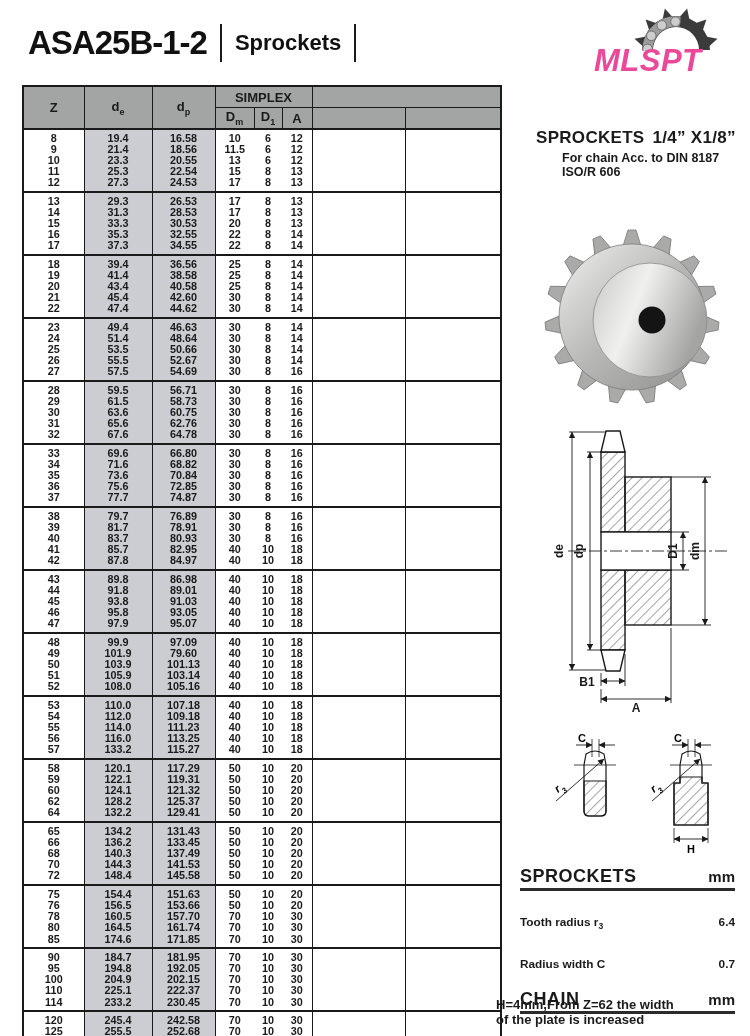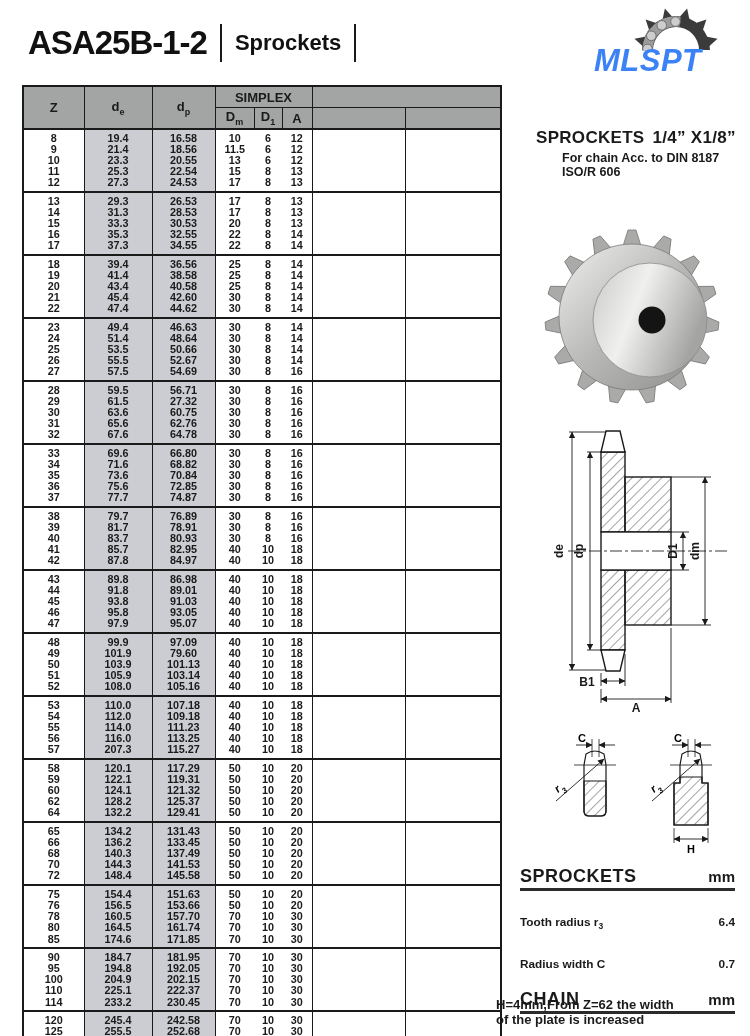--- a/index.html
+++ b/index.html
@@ -86,21 +86,21 @@
           </g>
       </g>
       <path d="M-34,0 A34,34 0 0 1 34,0 L23,0 A23,23 0 0 0 -23,0 Z" fill="#3b3b3b"></path>
       <path d="M-28.5,0 A28.5,28.5 0 0 1 4,-28.3" stroke="#9b9b9b" stroke-width="10" fill="none"></path>
       <circle cx="-28.5" cy="-1" r="4.8" fill="#cdcdcd" stroke="#6f6f6f"></circle>
       <circle cx="-24.7" cy="-14.2" r="4.8" fill="#cdcdcd" stroke="#6f6f6f"></circle>
       <circle cx="-14.2" cy="-24.7" r="4.8" fill="#cdcdcd" stroke="#6f6f6f"></circle>
       <circle cx="-0.5" cy="-28.4" r="4.8" fill="#cdcdcd" stroke="#6f6f6f"></circle>
     </g>
   </svg>
-  <div id="logo-text" style="color:#3b82f6;">MLSPT</div>
+  <div id="logo-text" style="color:#ec4899;">MLSPT</div>
 </div>
 
 <table id="main-table">
   <colgroup>
     <col style="width:61px">
       <col style="width:68px">
       <col style="width:63px">
     <col style="width:39px">
       <col style="width:28px">
       <col style="width:30px">
@@ -342,21 +342,21 @@
         <td class="c-dp bl shade">56.71</td>
         <td class="c-dm bl">30</td>
         <td class="c-d1">8</td>
         <td class="c-a">16</td>
         <td class="c-g1 bl"></td>
         <td class="c-g2 bl"></td>
       </tr>
       <tr>
         <td class="c-z">29</td>
         <td class="c-de bl shade">61.5</td>
-        <td class="c-dp bl shade">27.32</td>
+        <td class="c-dp bl shade">58.73</td>
         <td class="c-dm bl">30</td>
         <td class="c-d1">8</td>
         <td class="c-a">16</td>
         <td class="c-g1 bl"></td>
         <td class="c-g2 bl"></td>
       </tr>
       <tr>
         <td class="c-z">30</td>
         <td class="c-de bl shade">63.6</td>
         <td class="c-dp bl shade">60.75</td>
@@ -631,21 +631,21 @@
         <td class="c-de bl shade">116.0</td>
         <td class="c-dp bl shade">113.25</td>
         <td class="c-dm bl">40</td>
         <td class="c-d1">10</td>
         <td class="c-a">18</td>
         <td class="c-g1 bl"></td>
         <td class="c-g2 bl"></td>
       </tr>
       <tr>
         <td class="c-z">57</td>
-        <td class="c-de bl shade">207.3</td>
+        <td class="c-de bl shade">133.2</td>
         <td class="c-dp bl shade">115.27</td>
         <td class="c-dm bl">40</td>
         <td class="c-d1">10</td>
         <td class="c-a">18</td>
         <td class="c-g1 bl"></td>
         <td class="c-g2 bl"></td>
       </tr>
     </tbody>
     <tbody class="block">
       <tr>

